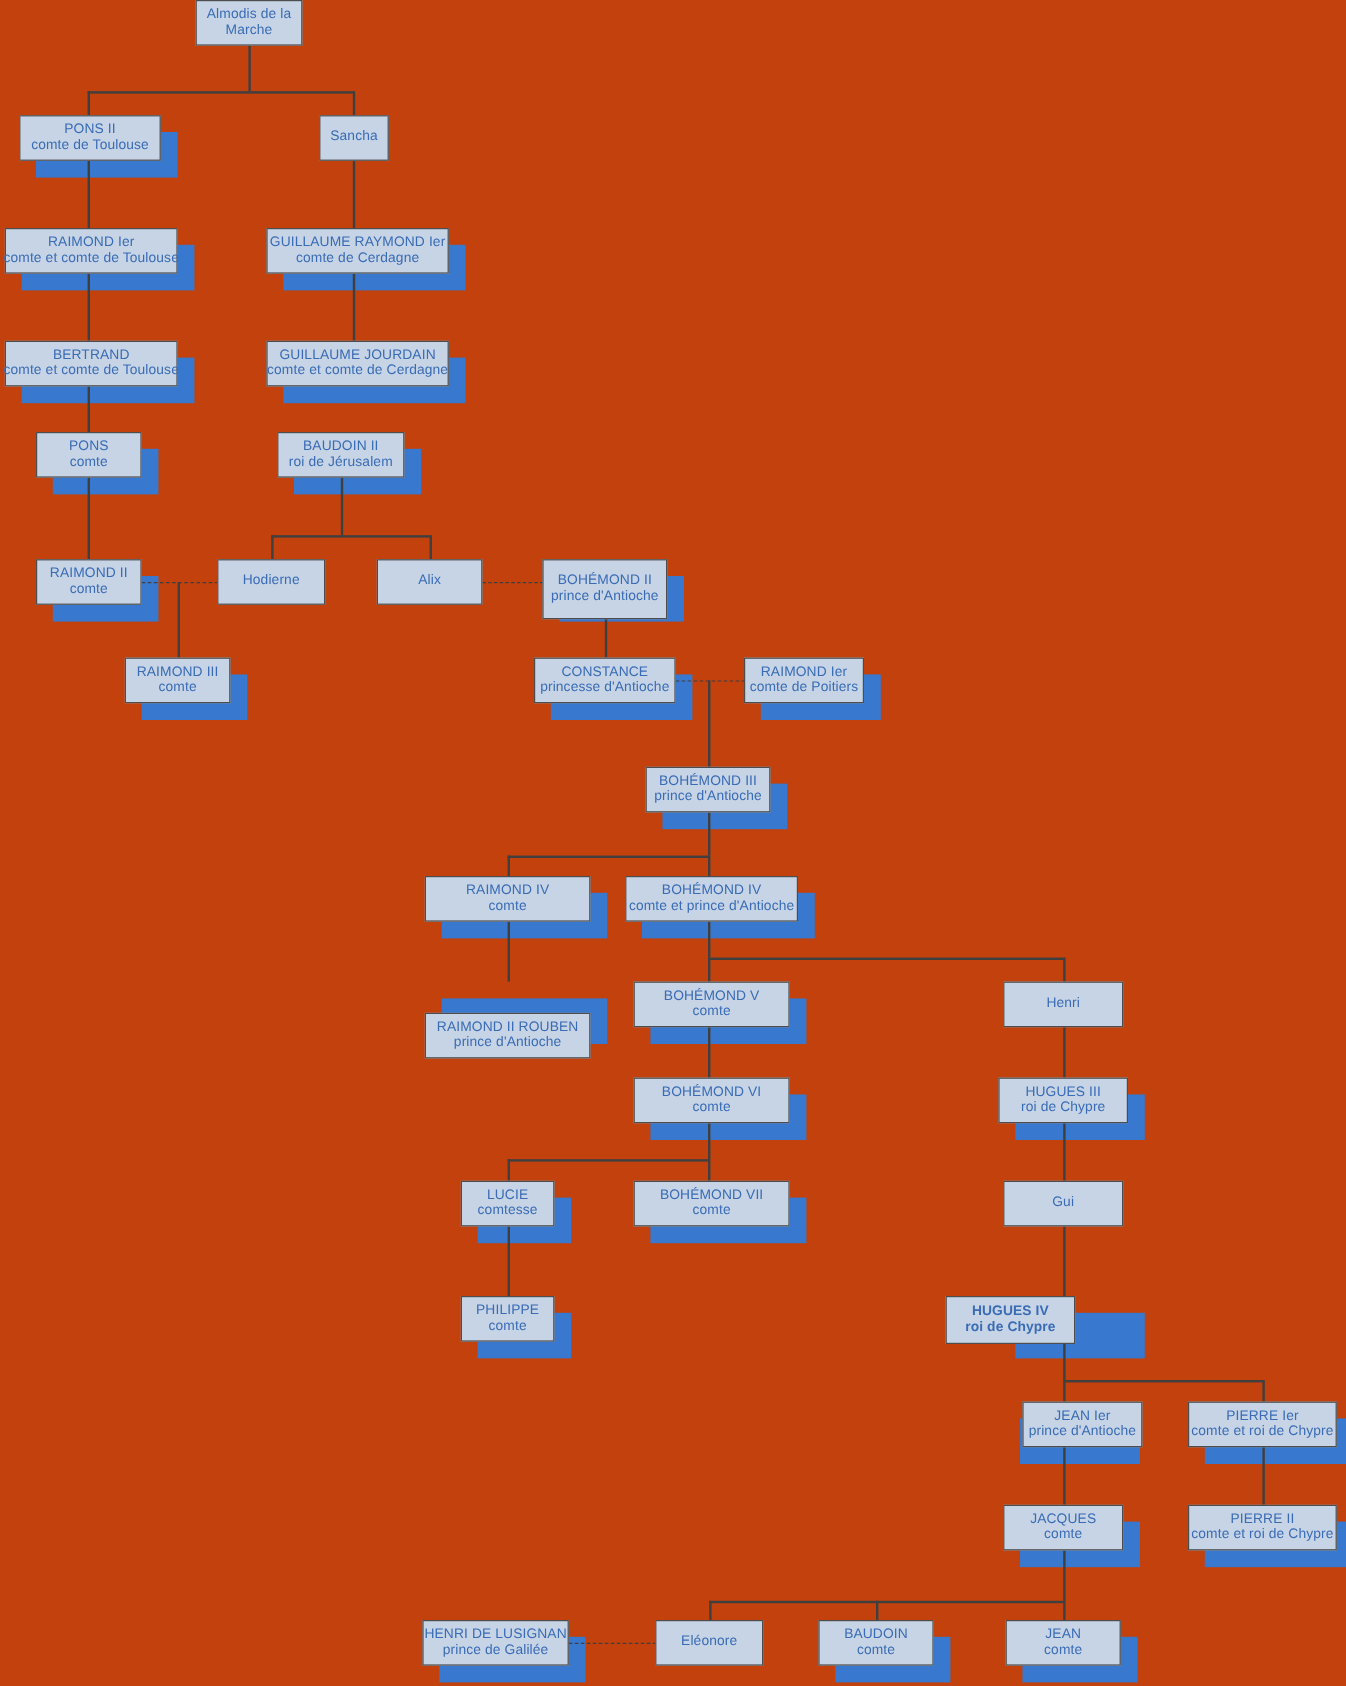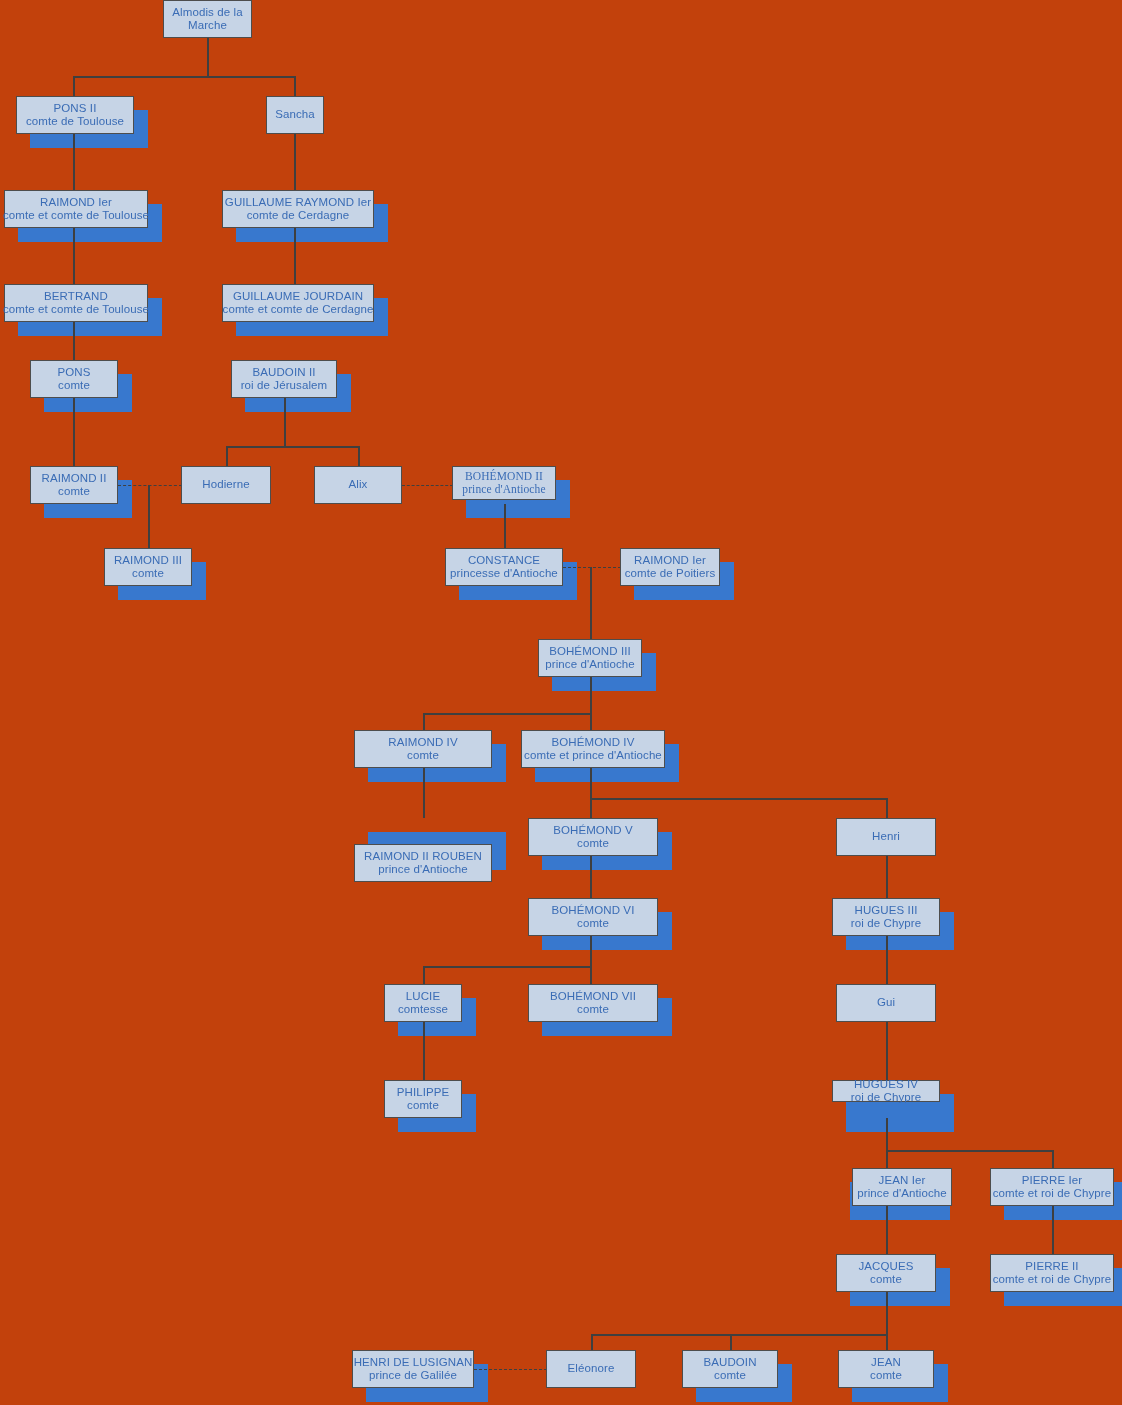--- a/index.html
+++ b/index.html
@@ -160,21 +160,21 @@
         <span class="nm">RAIMOND II</span>
         <span class="ttl">comte</span>
       </div>
       <div class="node" style="left: 181px; top: 466px; width: 90px; height: 38px;">
         <span class="nm">Hodierne</span>
       </div>
       <div class="node" style="left: 314px; top: 466px; width: 88px; height: 38px;">
         <span class="nm">Alix</span>
       </div>
       <div class="shadow" style="left: 466px; top: 480px; width: 104px; height: 38px;"></div>
-      <div class="node" style="left: 452px; top: 466px; width: 104px; height: 34px; font-family: Liberation Serif, serif;">
+      <div class="node" style="left: 452px; top: 466px; width: 104px; height: 50px;">
         <span class="nm">BOHÉMOND II</span>
         <span class="ttl">prince d'Antioche</span>
       </div>
       <div class="shadow" style="left: 118px; top: 562px; width: 88px; height: 38px;"></div>
       <div class="node" style="left: 104px; top: 548px; width: 88px; height: 38px;">
         <span class="nm">RAIMOND III</span>
         <span class="ttl">comte</span>
       </div>
       <div class="shadow" style="left: 459px; top: 562px; width: 118px; height: 38px;"></div>
       <div class="node" style="left: 445px; top: 548px; width: 118px; height: 38px;">
@@ -236,21 +236,21 @@
       </div>
       <div class="node" style="left: 836px; top: 984px; width: 100px; height: 38px;">
         <span class="nm">Gui</span>
       </div>
       <div class="shadow" style="left: 398px; top: 1094px; width: 78px; height: 38px;"></div>
       <div class="node" style="left: 384px; top: 1080px; width: 78px; height: 38px;">
         <span class="nm">PHILIPPE</span>
         <span class="ttl">comte</span>
       </div>
       <div class="shadow" style="left: 846px; top: 1094px; width: 108px; height: 38px;"></div>
-      <div class="node" style="left: 832px; top: 1080px; width: 108px; height: 22px;">
+      <div class="node" style="left: 788px; top: 1080px; width: 108px; height: 40px; font-weight: bold;">
         <span class="nm">HUGUES IV</span>
         <span class="ttl">roi de Chypre</span>
       </div>
       <div class="shadow" style="left: 850px; top: 1182px; width: 100px; height: 38px;"></div>
       <div class="node" style="left: 836px; top: 1168px; width: 100px; height: 38px; margin-left: 16px;">
         <span class="nm">JEAN Ier</span>
         <span class="ttl">prince d'Antioche</span>
       </div>
       <div class="shadow" style="left: 1004px; top: 1182px; width: 124px; height: 38px;"></div>
       <div class="node" style="left: 990px; top: 1168px; width: 124px; height: 38px;">

